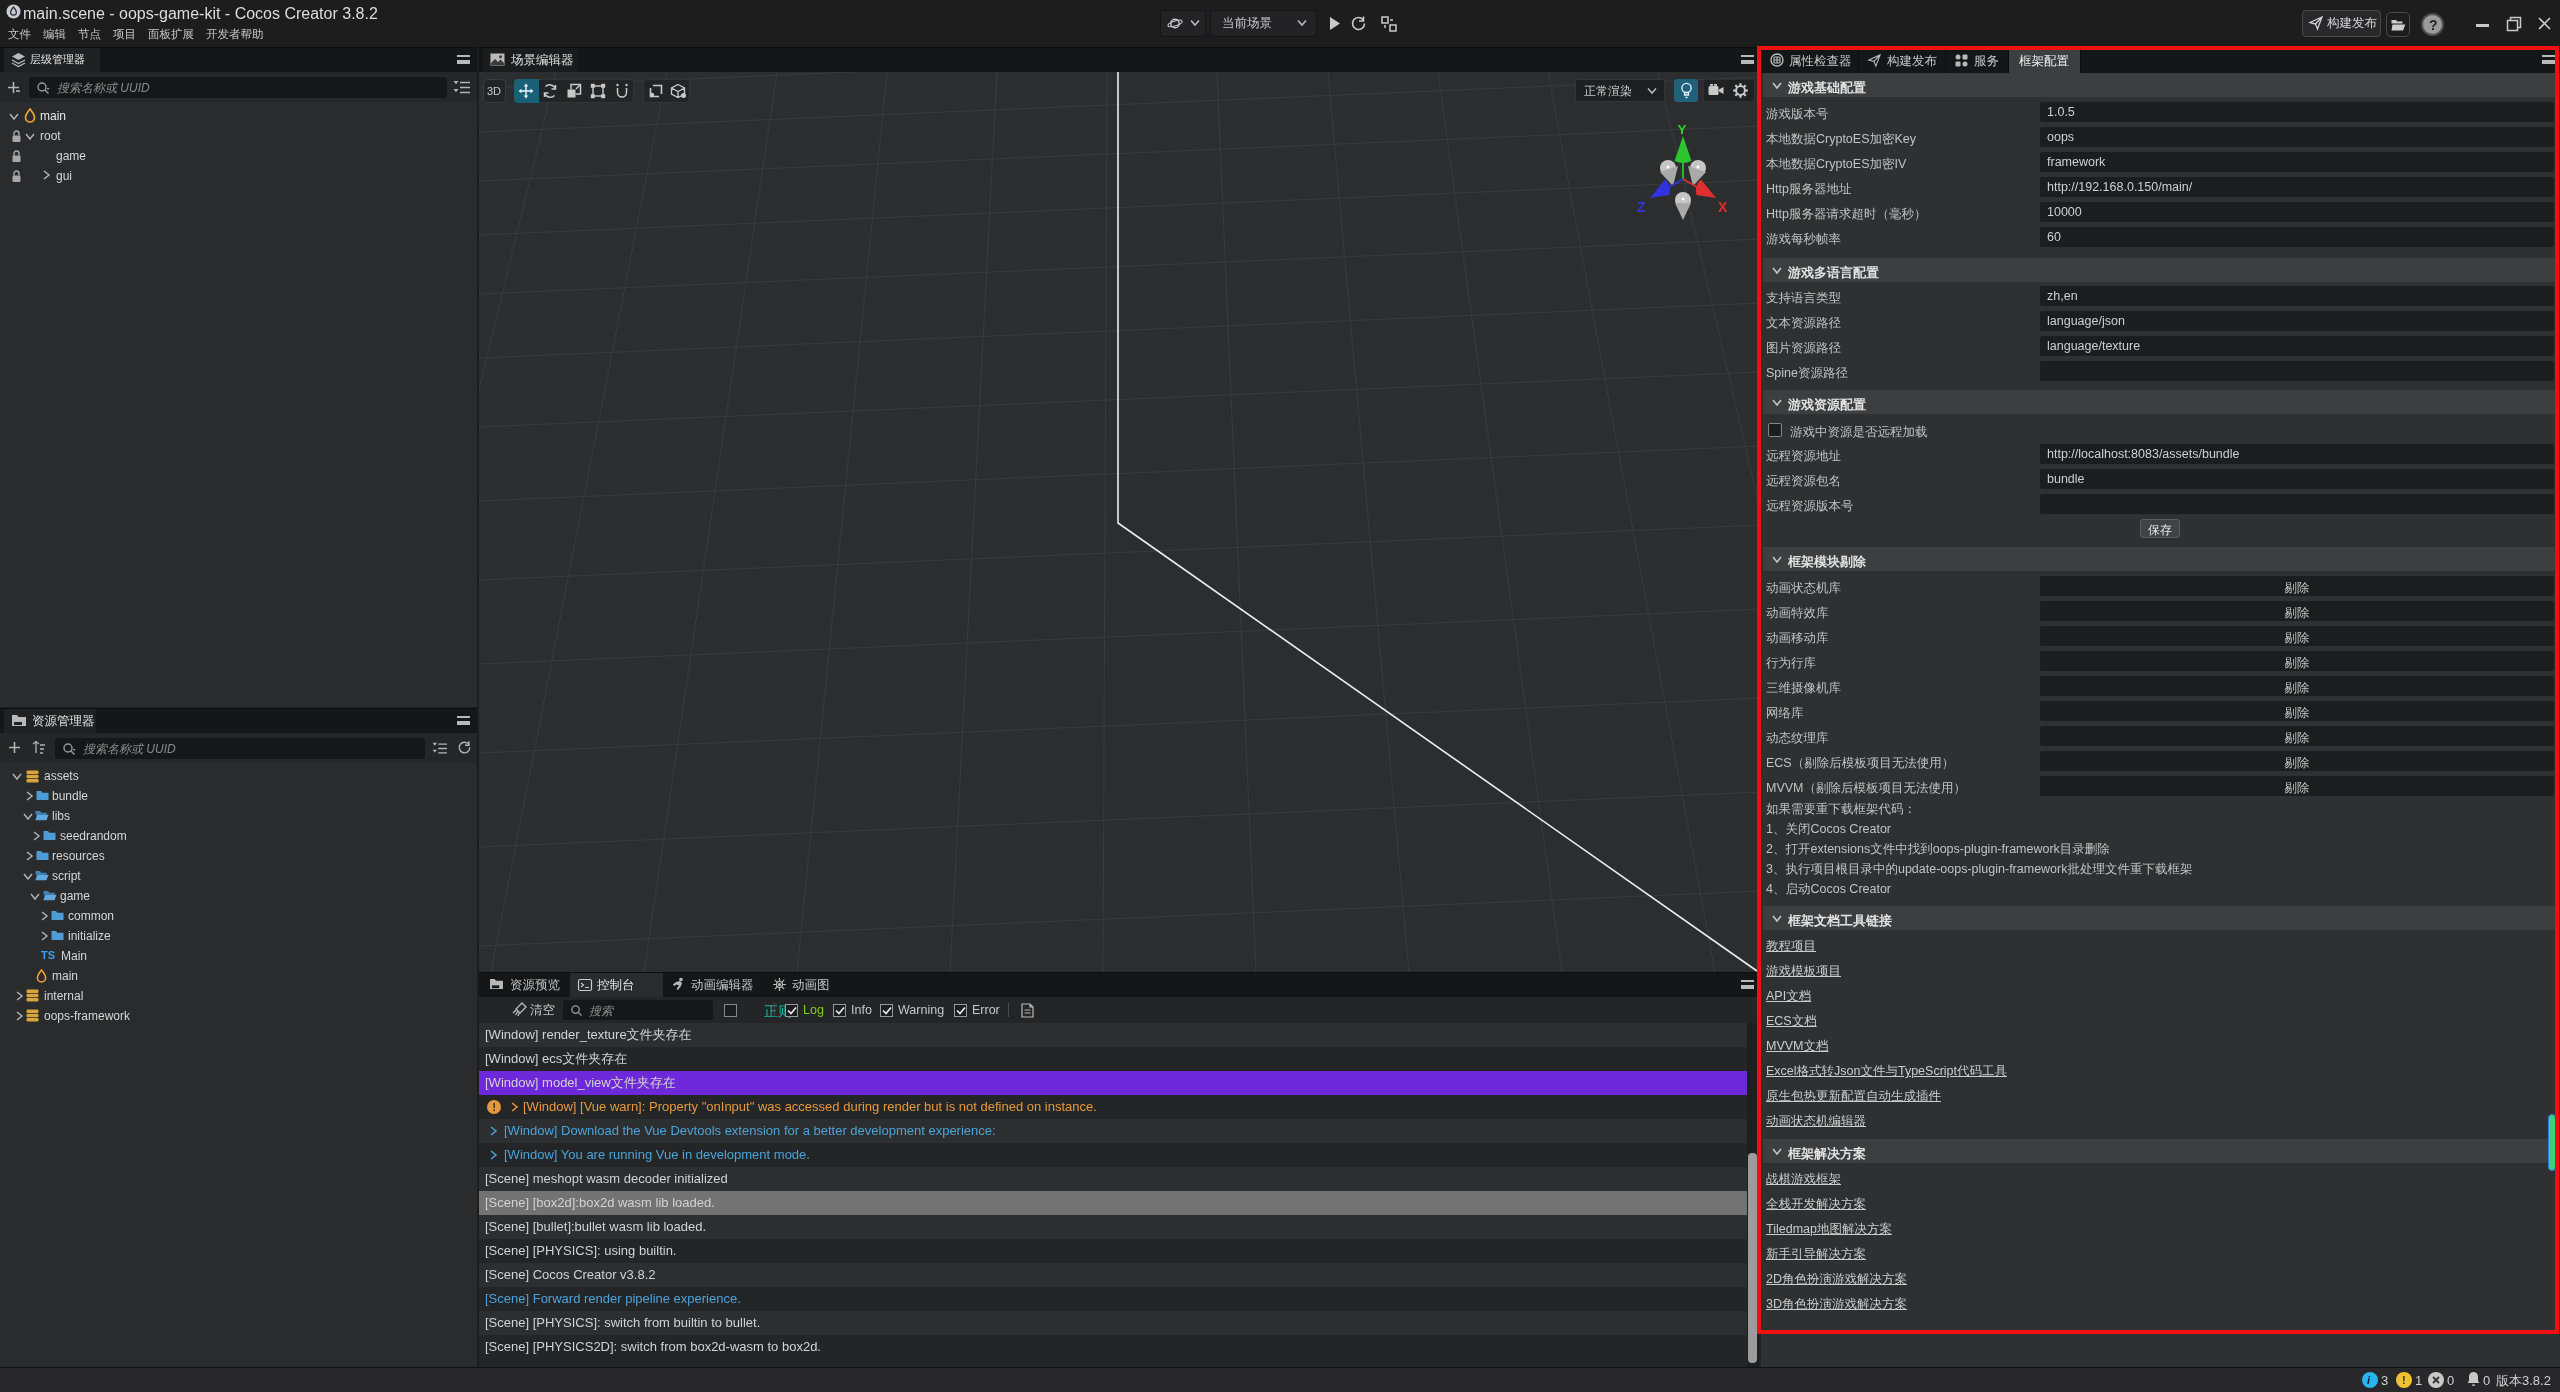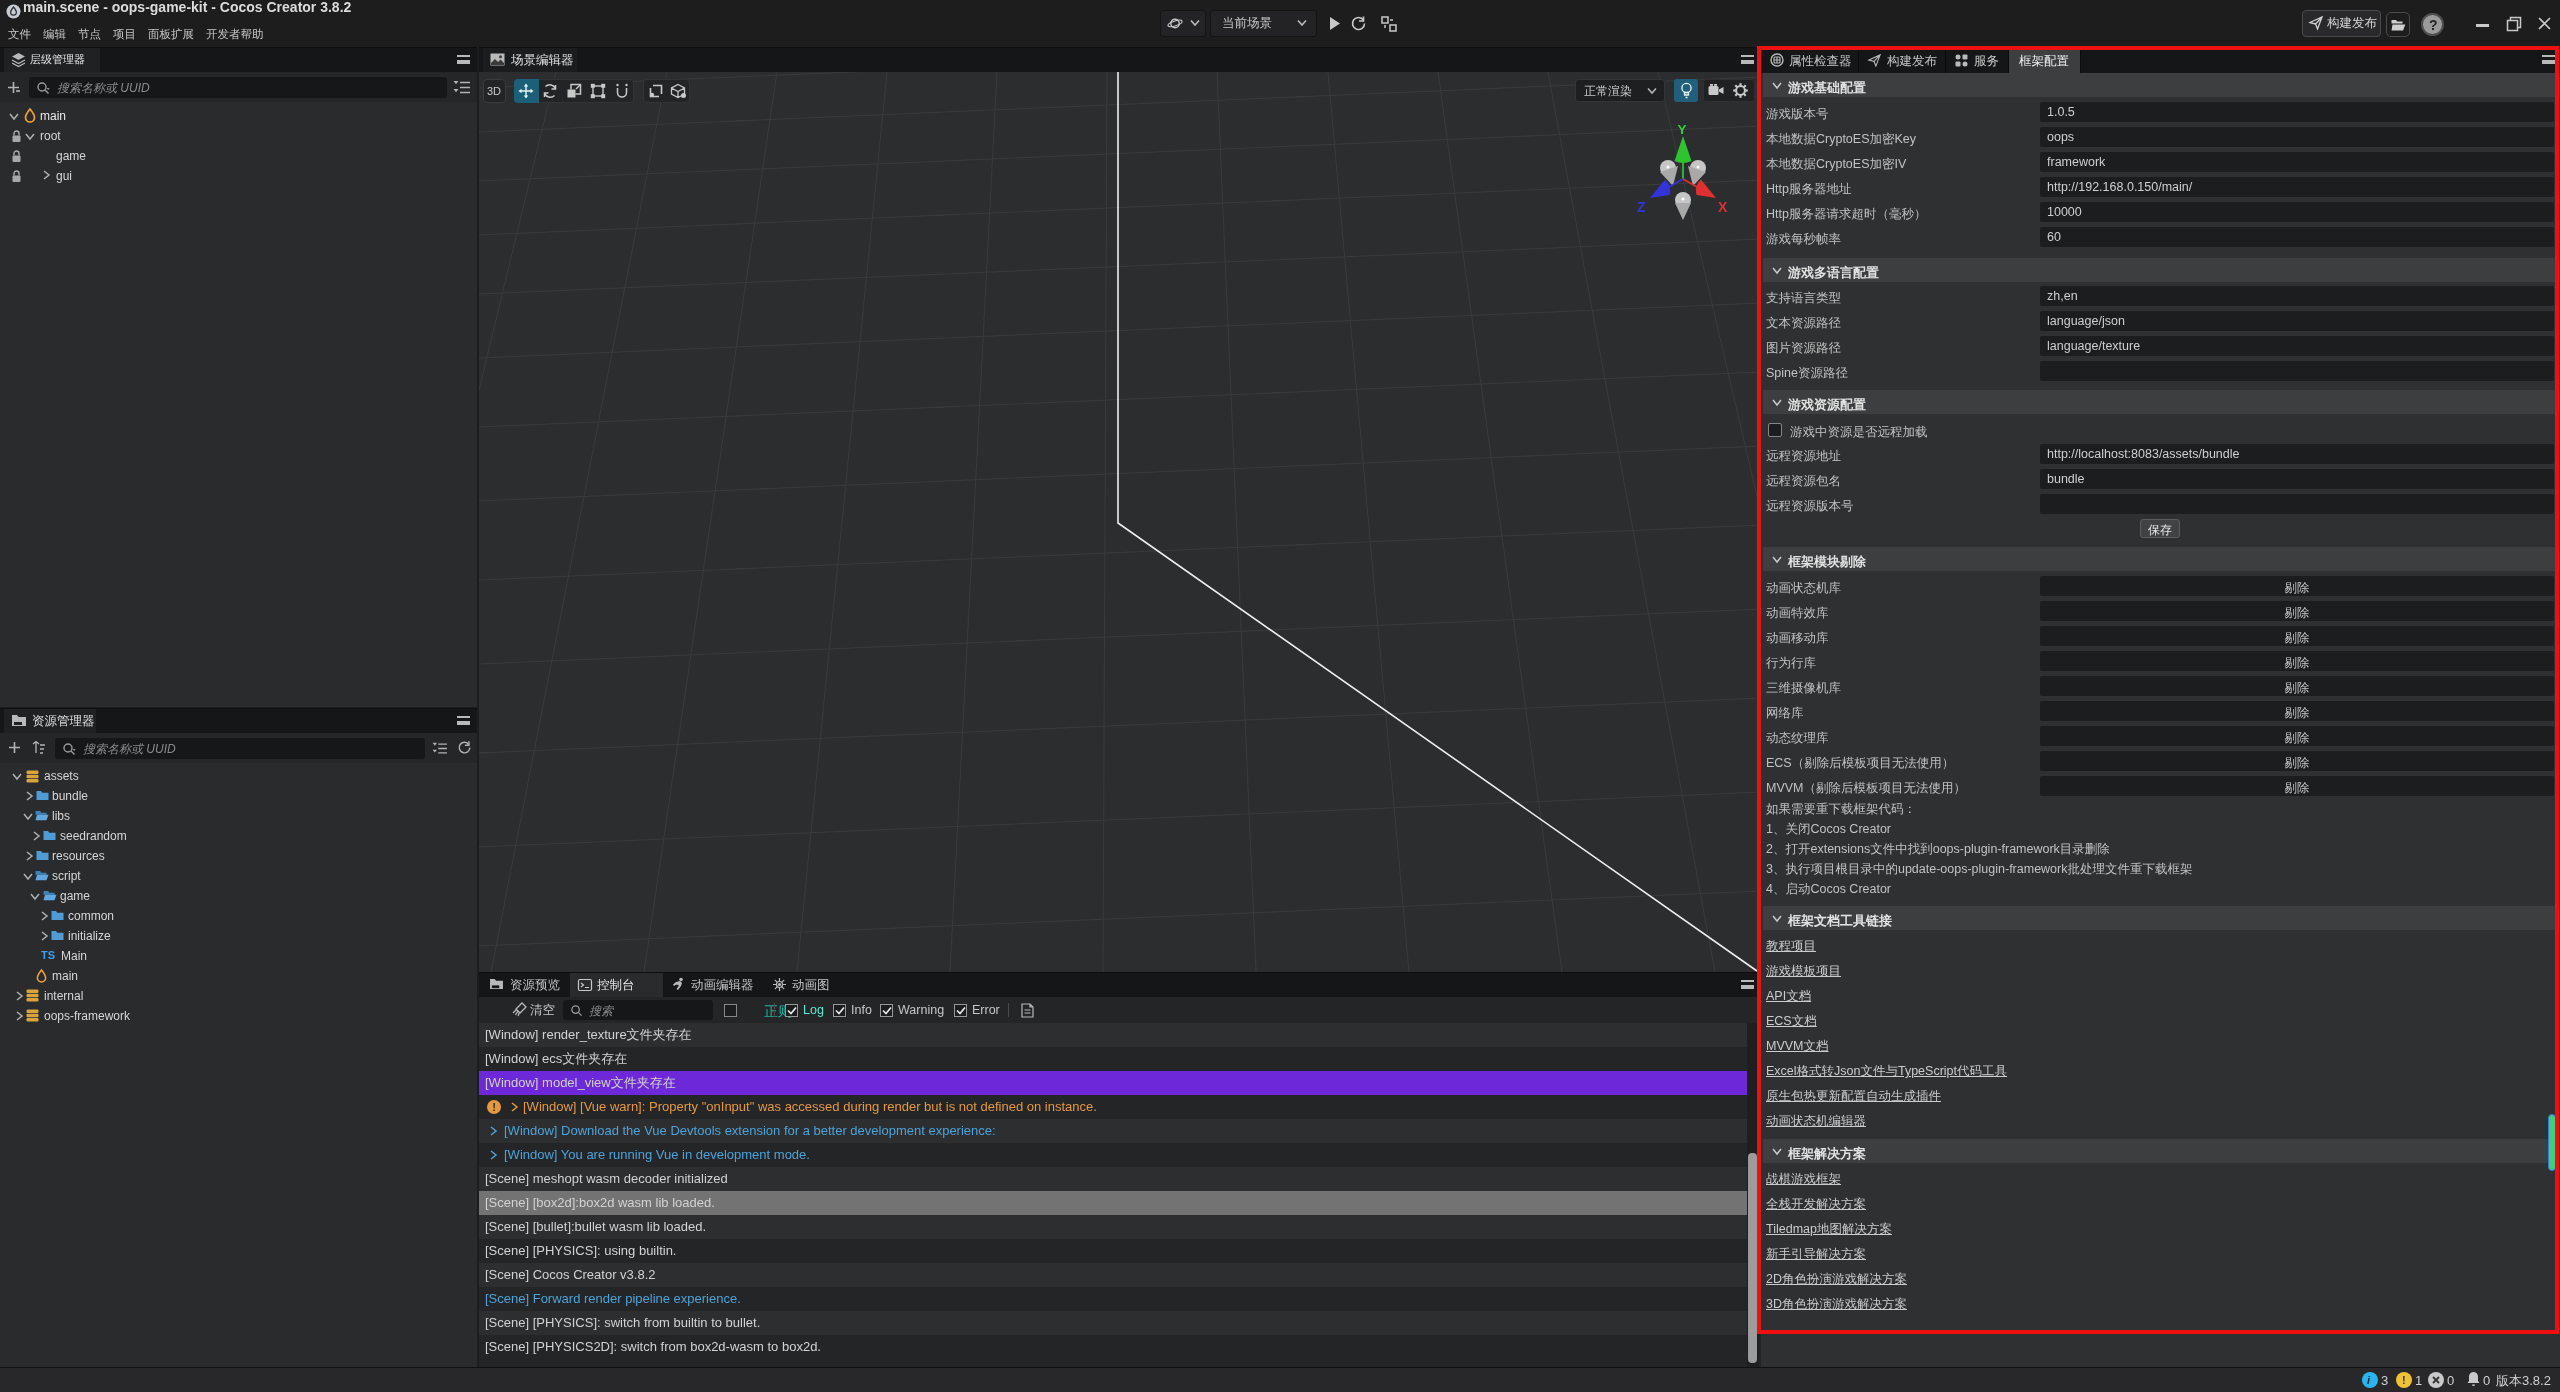--- a/index.html
+++ b/index.html
@@ -22,21 +22,21 @@
 .treetxt{font-size:12px;color:#d6d6d6}
 svg{position:absolute;overflow:visible}
 </style></head>
 <body>
 
 <div class="a" style="left:0;top:0;width:2560px;height:47px;background:#1d1d1e"></div>
 <svg class="a" style="left:6px;top:4px" width="15" height="15" viewBox="0 0 15 15">
     <circle cx="7.5" cy="7.5" r="7" fill="#c9cdd1"></circle>
     <path d="M7.5 3 C7.5 3 4.6 6.4 4.6 8.3 A2.9 2.9 0 0 0 10.4 8.3 C10.4 6.4 7.5 3 7.5 3 Z" fill="none" stroke="#2c3036" stroke-width="1.2"></path>
   </svg>
-<div class="t" style="left:23px;top:0;font-size:14px;font-weight:bold;color:#dcdcdc">main.scene - oops-game-kit - Cocos Creator 3.8.2</div>
+<div class="t" style="left:23px;top:6px;font-size:16px;font-weight:normal;color:#dcdcdc">main.scene - oops-game-kit - Cocos Creator 3.8.2</div>
 <div class="t" style="left:8px;top:29px;font-size:11.5px;color:#c6c6c6">文件<span style="margin-left:12px">编辑</span><span style="margin-left:12px">节点</span><span style="margin-left:12px">项目</span><span style="margin-left:12px">面板</span><span style="margin-left:0">扩展</span><span style="margin-left:12px">开发者</span><span style="margin-left:0">帮助</span></div>
 
 <div class="a" style="left:1160px;top:10px;width:46px;height:27px;background:#232325;border:1px solid #141415;border-radius:3px"></div>
 <svg class="a" style="left:1167px;top:16px" width="16" height="15" viewBox="0 0 16 15">
     <circle cx="8" cy="7.5" r="4.2" fill="none" stroke="#c9c9c9" stroke-width="1.4"></circle>
     <ellipse cx="8" cy="7.5" rx="7.4" ry="2.4" fill="none" stroke="#c9c9c9" stroke-width="1.1" transform="rotate(-18 8 7.5)"></ellipse>
   </svg>
 <svg class="a" style="left:1190px;top:19px" width="10" height="8">
     <path d="M1 1.5 L5 6 L9 1.5" stroke="#b9b9b9" stroke-width="1.6" fill="none"></path>
   </svg>
@@ -489,21 +489,21 @@
     <path d="M9 9 L12.5 12.5" stroke="#9a9a9a" stroke-width="1.4"></path>
   </svg>
 <div class="t" style="left:589px;top:1005px;font-size:12px;font-style:italic;color:#8a8a8a">搜索</div>
 <div class="a" style="left:724px;top:1004px;width:13px;height:13px;background:#1c1d1e;border:1px solid #888"></div>
 <div class="t" style="left:764px;top:1004px;font-size:14px;color:#14b8a6">正则</div>
 <div class="a" style="left:774px;top:1003px;width:1px;height:14px;background:#4a4a4a"></div>
 <div class="a" style="left:785px;top:1004px;width:13px;height:13px;background:#1c1d1e;border:1px solid #999"></div>
 <svg class="a" style="left:787px;top:1006px" width="10" height="9">
     <path d="M1 4.5 L4 7.5 L9 1.5" stroke="#e8e8e8" stroke-width="1.7" fill="none"></path>
   </svg>
-<div class="t" style="left:803px;top:1004px;font-size:12.5px;color:#5eead4">Log</div>
+<div class="t" style="left:803px;top:1004px;font-size:12.5px;color:#84cc16">Log</div>
 <div class="a" style="left:833px;top:1004px;width:13px;height:13px;background:#1c1d1e;border:1px solid #999"></div>
 <svg class="a" style="left:835px;top:1006px" width="10" height="9">
     <path d="M1 4.5 L4 7.5 L9 1.5" stroke="#e8e8e8" stroke-width="1.7" fill="none"></path>
   </svg>
 <div class="t" style="left:851px;top:1004px;font-size:12.5px;color:#c6c6c6">Info</div>
 <div class="a" style="left:880px;top:1004px;width:13px;height:13px;background:#1c1d1e;border:1px solid #999"></div>
 <svg class="a" style="left:882px;top:1006px" width="10" height="9">
     <path d="M1 4.5 L4 7.5 L9 1.5" stroke="#e8e8e8" stroke-width="1.7" fill="none"></path>
   </svg>
 <div class="t" style="left:898px;top:1004px;font-size:12.5px;color:#c6c6c6">Warning</div>

